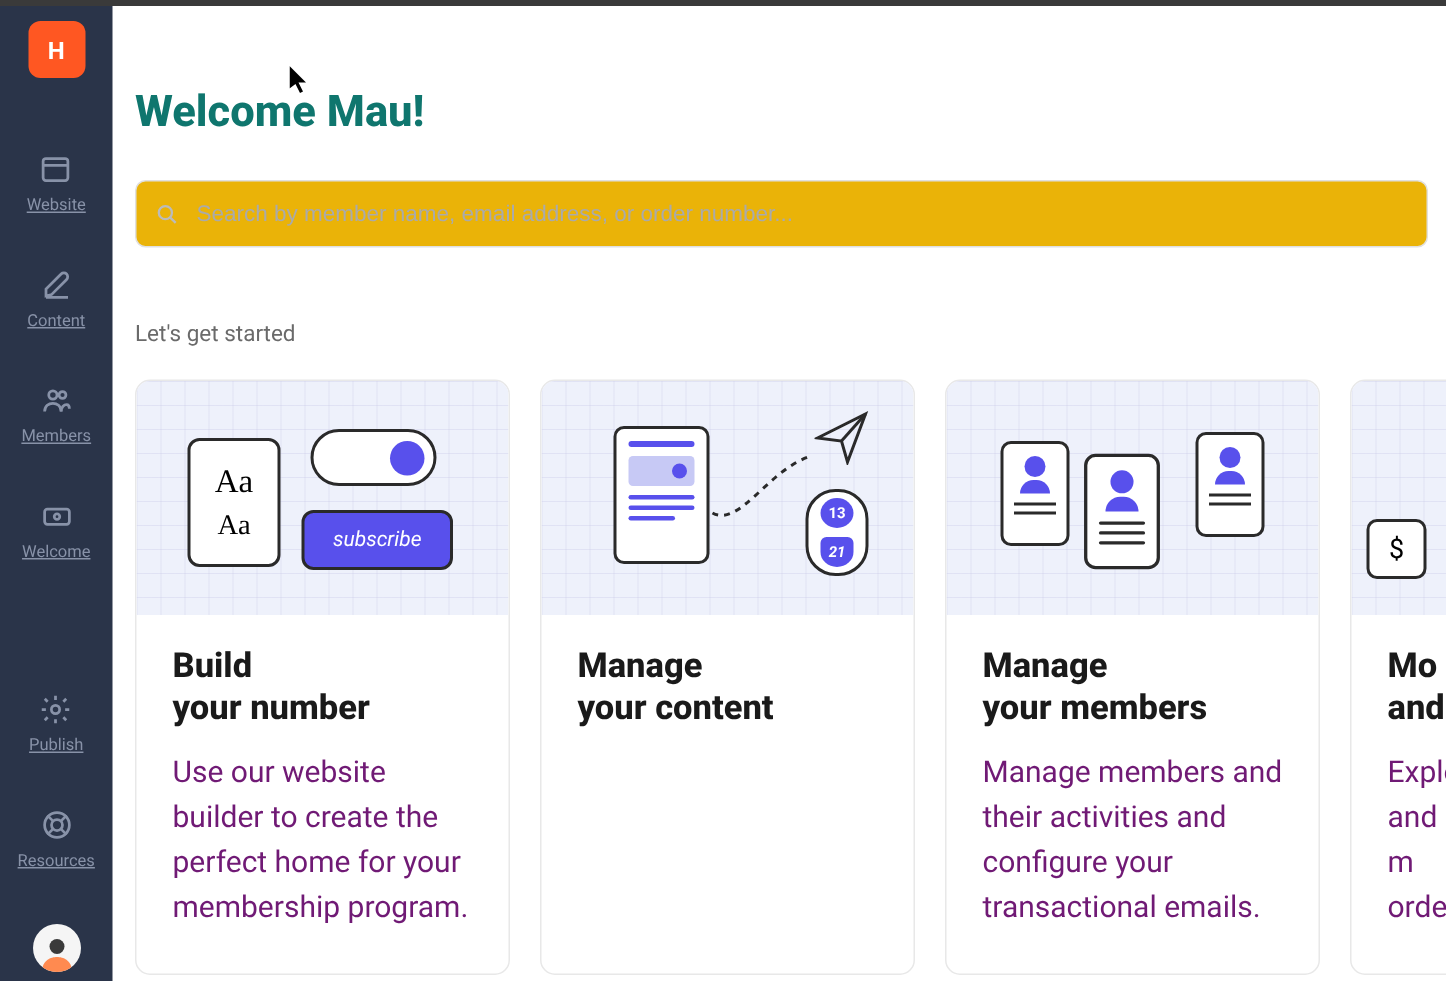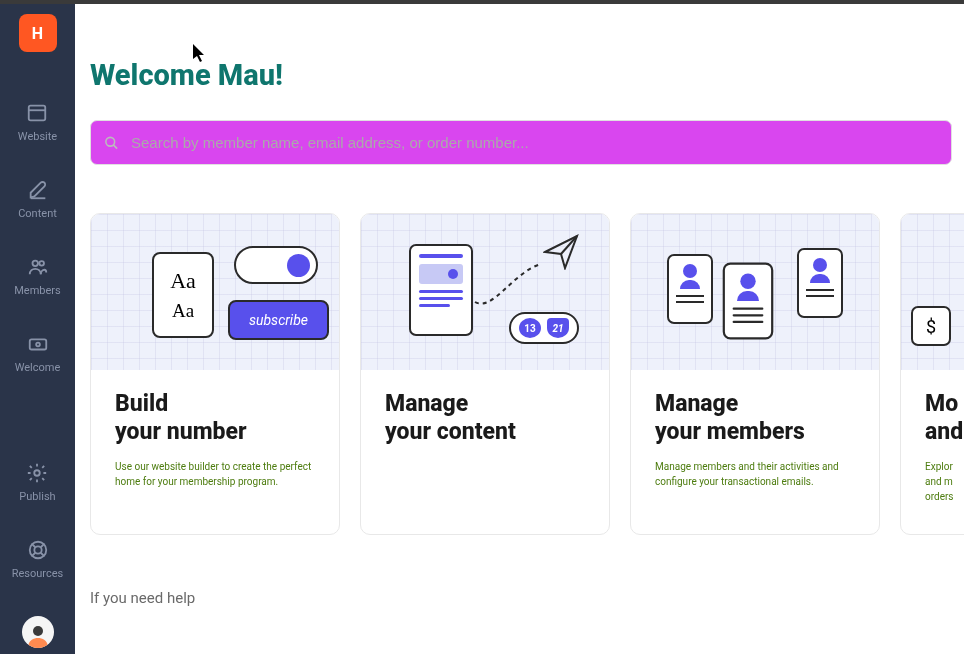--- a/index.html
+++ b/index.html
@@ -50,20 +50,21 @@
     }
     .nav-item {
       display: flex;
       flex-direction: column;
       align-items: center;
       color: #8892a8;
       font-size: 11px;
       margin-bottom: 36px;
       cursor: pointer;
       gap: 6px;
+      text-decoration: underline;
     }
     .nav-item svg {
       width: 22px;
       height: 22px;
     }
     .nav-spacer {
       flex: 1;
     }
     .avatar {
       width: 32px;
@@ -104,21 +105,21 @@
       margin-right: 12px;
       margin-bottom: 48px;
     }
     .search-input {
       width: 100%;
       padding: 13px 14px 13px 40px;
       border: 1px solid #e0e0e0;
       border-radius: 7px;
       font-size: 15px;
       color: #333;
-      background: #d946ef;
+      background: #eab308;
     }
     .search-input::placeholder {
       color: #aaa;
     }
     .search-icon {
       position: absolute;
       left: 14px;
       top: 50%;
       transform: translateY(-50%);
       width: 15px;
@@ -159,34 +160,33 @@
     }
     .card-title {
       font-size: 23px;
       font-weight: 800;
       color: #1a1a1a;
       line-height: 1.2;
       margin-bottom: 14px;
       white-space: pre-line;
     }
     .card-desc {
-      font-size: 10px;
-      color: #4d7c0f;
+      font-size: 20px;
+      color: #701a75;
       line-height: 1.5;
     }
     .card.partial {
       width: 65px;
       border-radius: 10px 0 0 10px;
     }
     
     .illus-1 {
       position: relative;
       width: 100%;
       height: 100%;
-      margin-left: 27px;
     }
     .typecard {
       position: absolute;
       left: 34px;
       top: 38px;
       width: 62px;
       height: 86px;
       background: white;
       border: 2px solid #2a2a2a;
       border-radius: 8px;
@@ -294,20 +294,21 @@
     .bubbles {
       position: absolute;
       right: 30px;
       bottom: 26px;
       display: flex;
       gap: 6px;
       background: white;
       border: 2px solid #2a2a2a;
       border-radius: 20px;
       padding: 4px 8px;
+      flex-direction: column;
     }
     .bubble {
       width: 22px;
       height: 20px;
       background: #5850ec;
       border-radius: 50%;
       color: white;
       font-size: 10px;
       display: flex;
       align-items: center;
@@ -470,20 +471,21 @@
   <h1 class="welcome-title">Welcome Mau!</h1>
 
   <div class="search-container">
     <svg class="search-icon" viewBox="0 0 24 24" fill="none" stroke="currentColor" stroke-width="2.5">
       <circle cx="10" cy="10" r="7"></circle>
       <line x1="21" y1="21" x2="15" y2="15"></line>
     </svg>
     <input type="text" class="search-input" placeholder="Search by member name, email address, or order number..." style="">
   </div>
 
+  <div class="section-label">Let's get started</div>
 
   <div class="cards-row">
 
     <div class="card">
       <div class="card-header">
         <div class="illus-1">
           <div class="typecard">
             <span>Aa</span>
             <span>Aa</span>
           </div>

